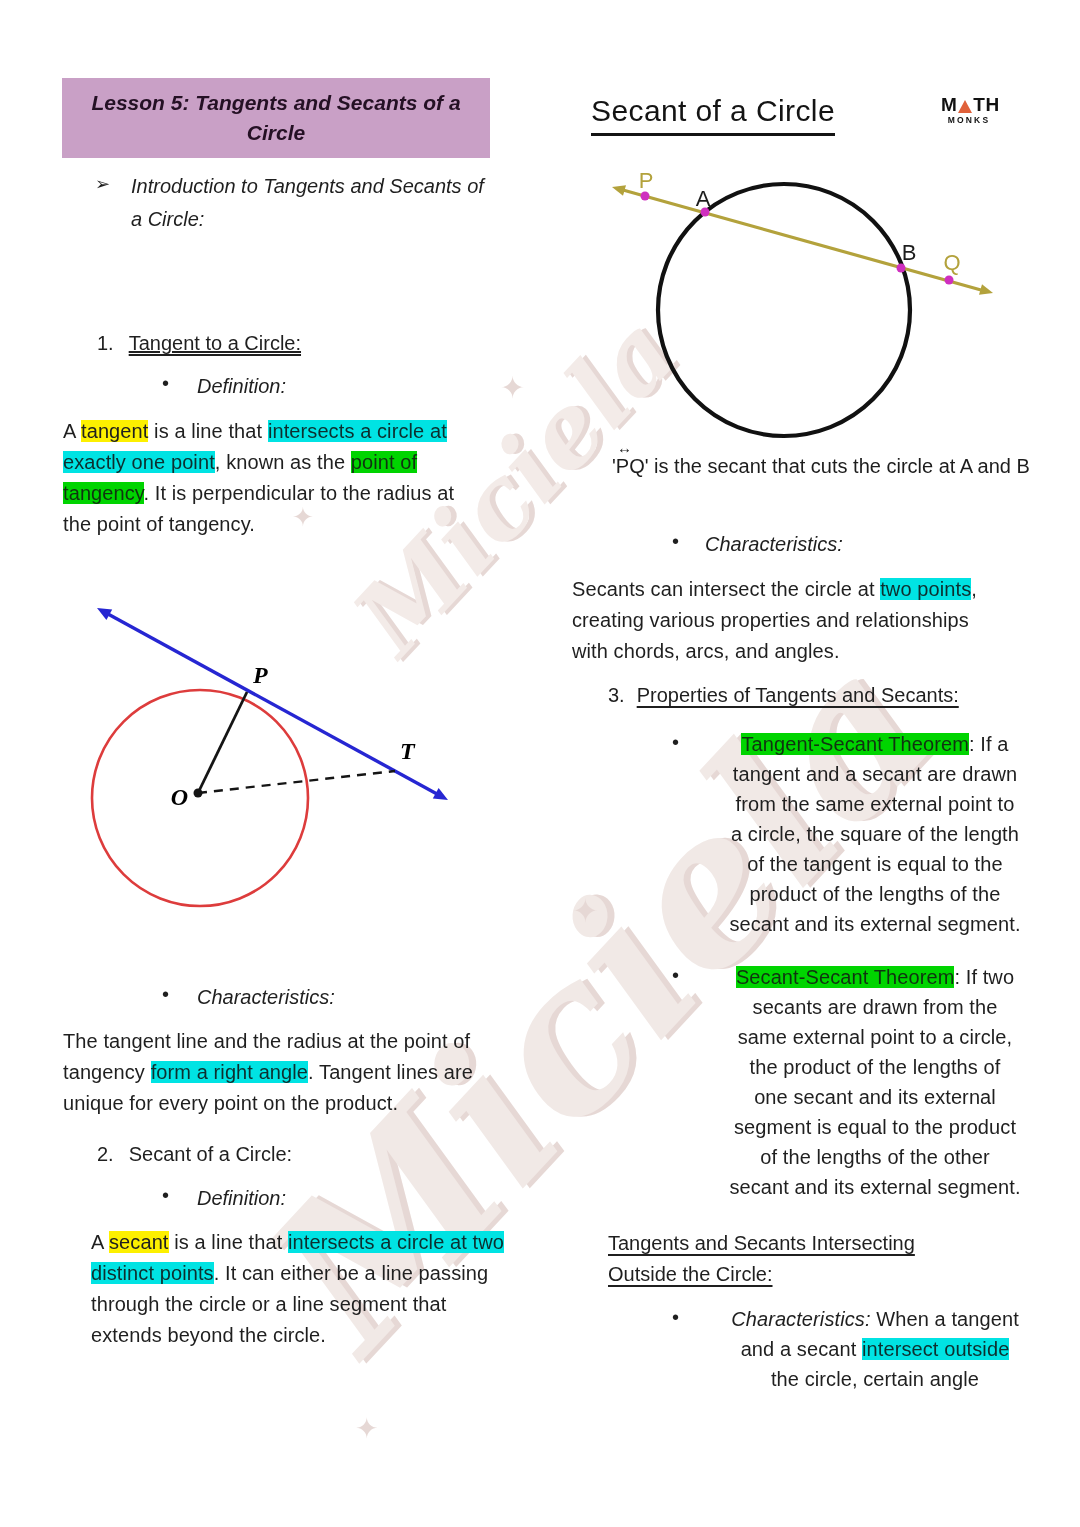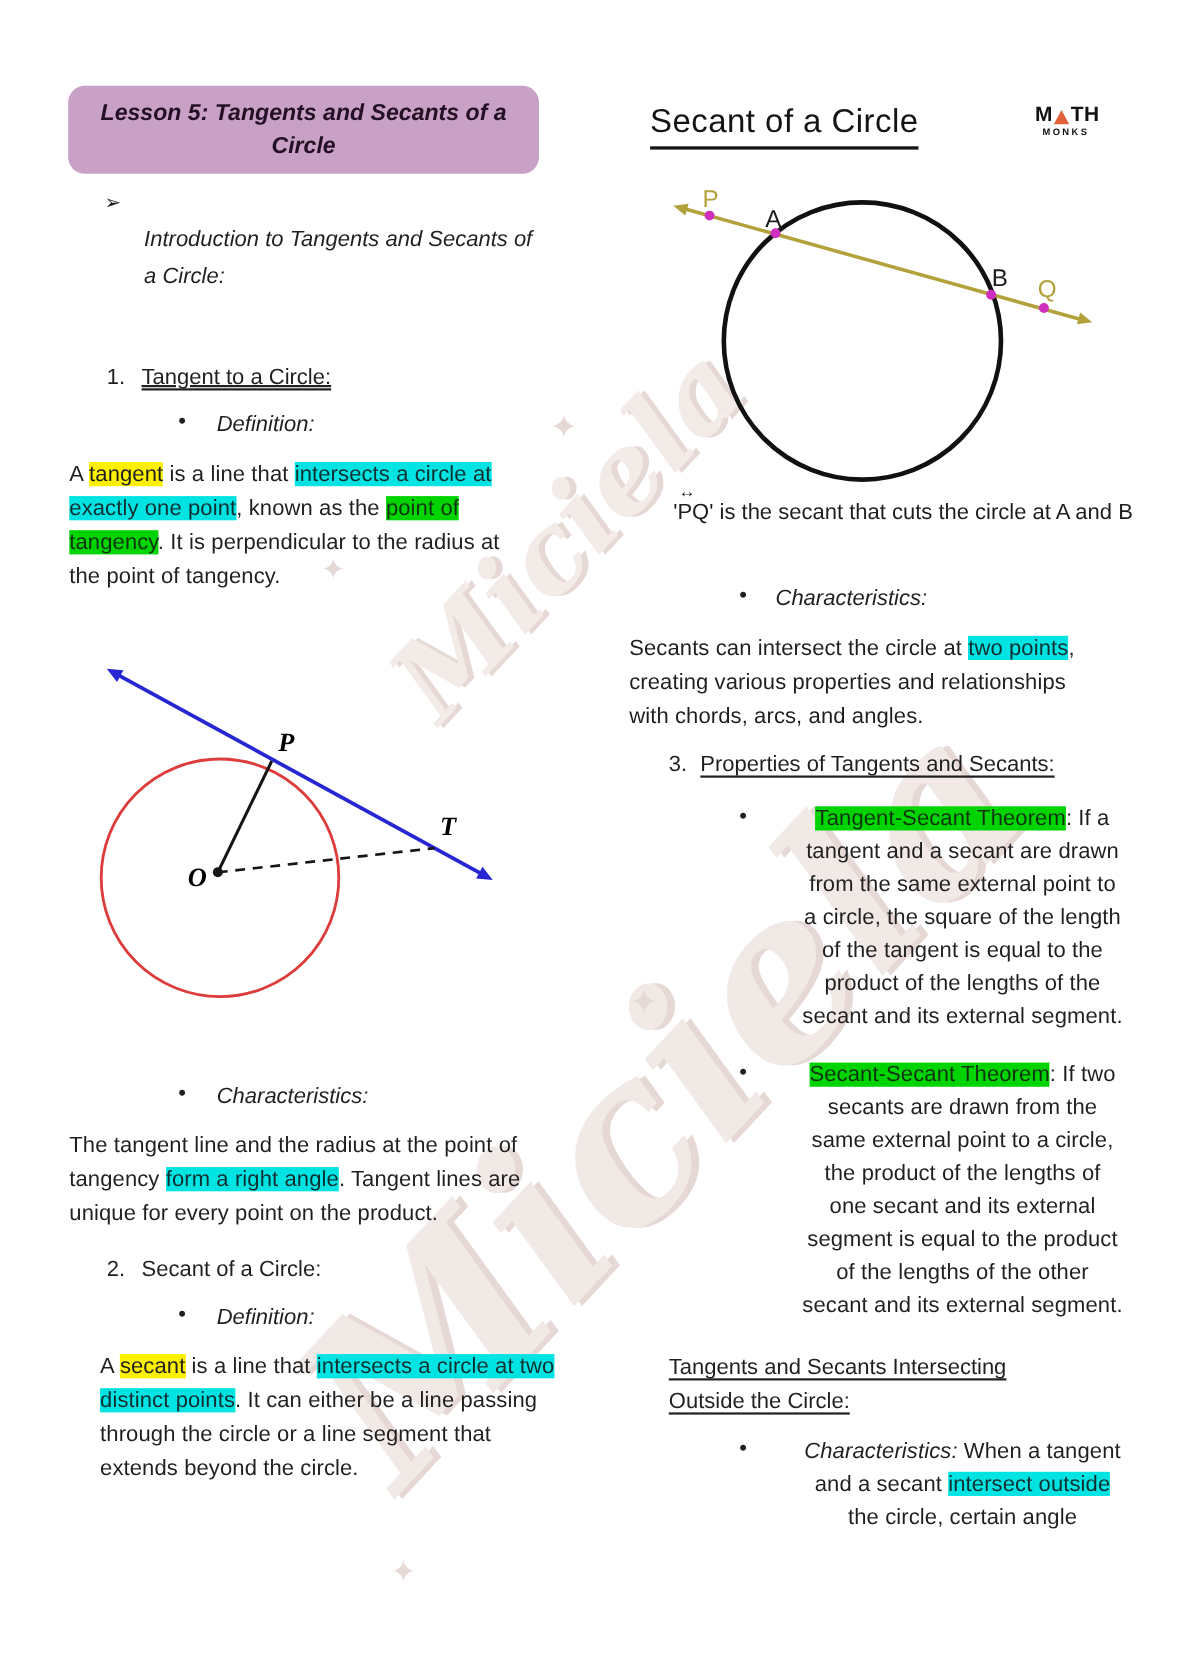--- a/index.html
+++ b/index.html
@@ -19,23 +19,23 @@
   .wm-big{left:600px;top:1000px;font-size:205px;transform:translate(-50%,-50%) rotate(-47deg);}
   .wm-small{left:515px;top:485px;font-size:100px;transform:translate(-50%,-50%) rotate(-47deg);
             color:var(--wm2,#f3ebe8);text-shadow:4px 4px 0 var(--wm-sh,#e9dcd9);}
   .star{z-index:0;pointer-events:none;color:var(--wm-sh,#e6d8d5);}
 
   .layer{position:absolute;inset:0;z-index:2;}
 
   
   .title-box{left:62px;top:78px;width:428px;height:80px;background:var(--box-bg,#c9a0c6);
              display:flex;flex-direction:column;justify-content:center;align-items:center;
-             font-weight:bold;font-style:italic;font-size:21px;line-height:30px;color:var(--box-fg,#241024);border-radius:15px;}
+             font-weight:bold;font-style:italic;font-size:21px;line-height:30px;color:var(--box-fg,#241024);}
   .intro-arrow{left:95px;top:173px;font-size:18px;}
-  .intro-text{left:131px;top:170px;width:400px;font-size:20px;line-height:33px;margin-top:32px;}
+  .intro-text{left:131px;top:170px;width:400px;font-size:20px;line-height:33px;}
   .num-heading{font-size:20px;line-height:30px;}
   .num-heading .num{display:inline-block;}
   .num-heading .lbl{text-decoration:underline;text-underline-offset:4px;text-decoration-thickness:1.5px;}
   .bullet-row .dot{position:absolute;font-size:20px;}
   .bullet-row .btext{position:absolute;font-size:20px;line-height:30px;text-align:center;}
 
   
   .fig-title{left:591px;top:94px;font-size:30px;font-weight:500;letter-spacing:0.4px;color:#141414;
              border-bottom:3px solid #141414;padding-bottom:5px;}
   .logo{left:941px;top:95px;width:70px;line-height:1;color:#111;}

